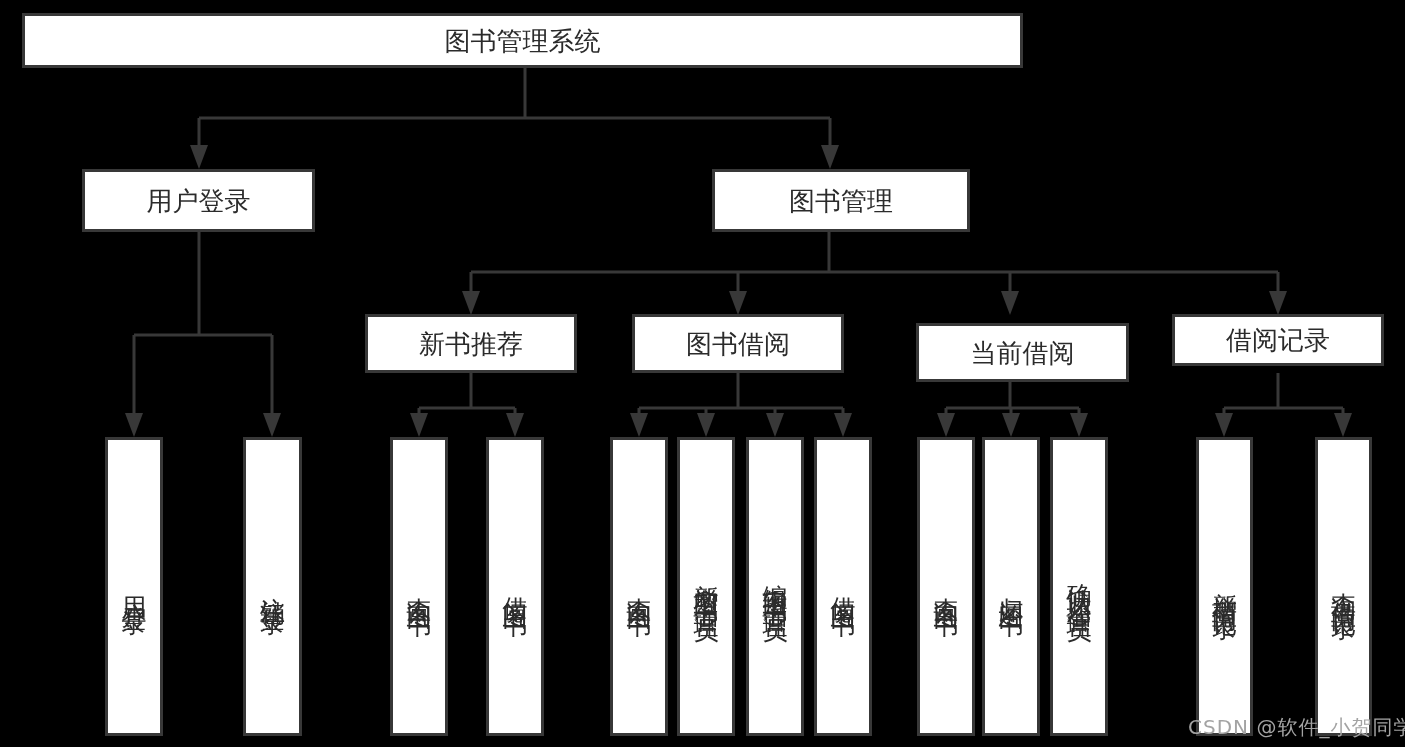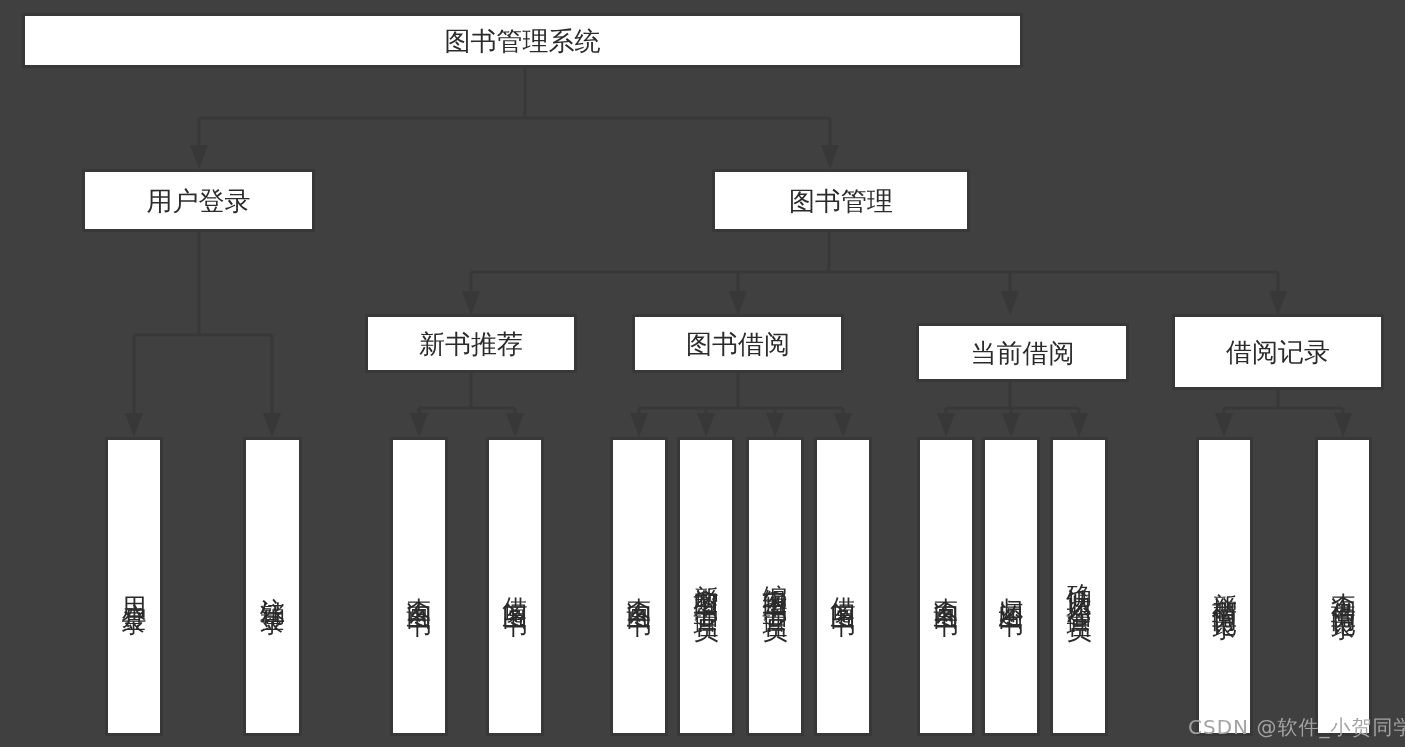--- a/index.html
+++ b/index.html
@@ -1,17 +1,17 @@
 <!DOCTYPE html>
 <html><head>
 <meta charset="utf-8">
 <style>
   html,body{margin:0;padding:0;background:#ffffff;}
   #canvas{
-    position:relative;width:1405px;height:747px;background:#404040;overflow:hidden;
+    position:relative;width:1405px;height:747px;background:#000000;overflow:hidden;
     font-family:"DejaVu Sans","Liberation Sans",sans-serif;
   }
   .box{
     position:absolute;box-sizing:border-box;border:3px solid #383838;background:#ffffff;
     display:flex;align-items:center;justify-content:center;
     color:#2b2b2b;font-size:26px;line-height:1;white-space:nowrap;
   }
   .leaf{font-size:25px;}
   .leaf .vtext{
     writing-mode:vertical-rl;text-orientation:mixed;letter-spacing:5px;
@@ -69,21 +69,21 @@
   </svg>
 
   <div class="box" style="left:22px;top:13px;width:1001px;height:55px;">图书管理系统</div>
 
   <div class="box" style="left:82px;top:169px;width:233px;height:63px;">用户登录</div>
   <div class="box" style="left:712px;top:169px;width:258px;height:63px;">图书管理</div>
 
   <div class="box" style="left:365px;top:314px;width:212px;height:59px;">新书推荐</div>
   <div class="box" style="left:632px;top:314px;width:212px;height:59px;text-align:right;">图书借阅</div>
   <div class="box" style="left:904px;top:323px;width:213px;height:59px;margin-left:12px;">当前借阅</div>
-  <div class="box" style="left:1172px;top:314px;width:212px;height:76px;text-align:right;">借阅记录</div>
+  <div class="box" style="left:1172px;top:314px;width:212px;height:52px;text-align:right;">借阅记录</div>
 
   <div class="box leaf" style="left:105px;top:437px;width:58px;height:299px;">
     <span class="vtext">用户登录</span>
   </div>
   <div class="box leaf" style="left:243px;top:437px;width:59px;height:299px;">
     <span class="vtext">注销登录</span>
   </div>
 
   <div class="box leaf" style="left:390px;top:437px;width:58px;height:299px;">
     <span class="vtext">查询图书</span>

